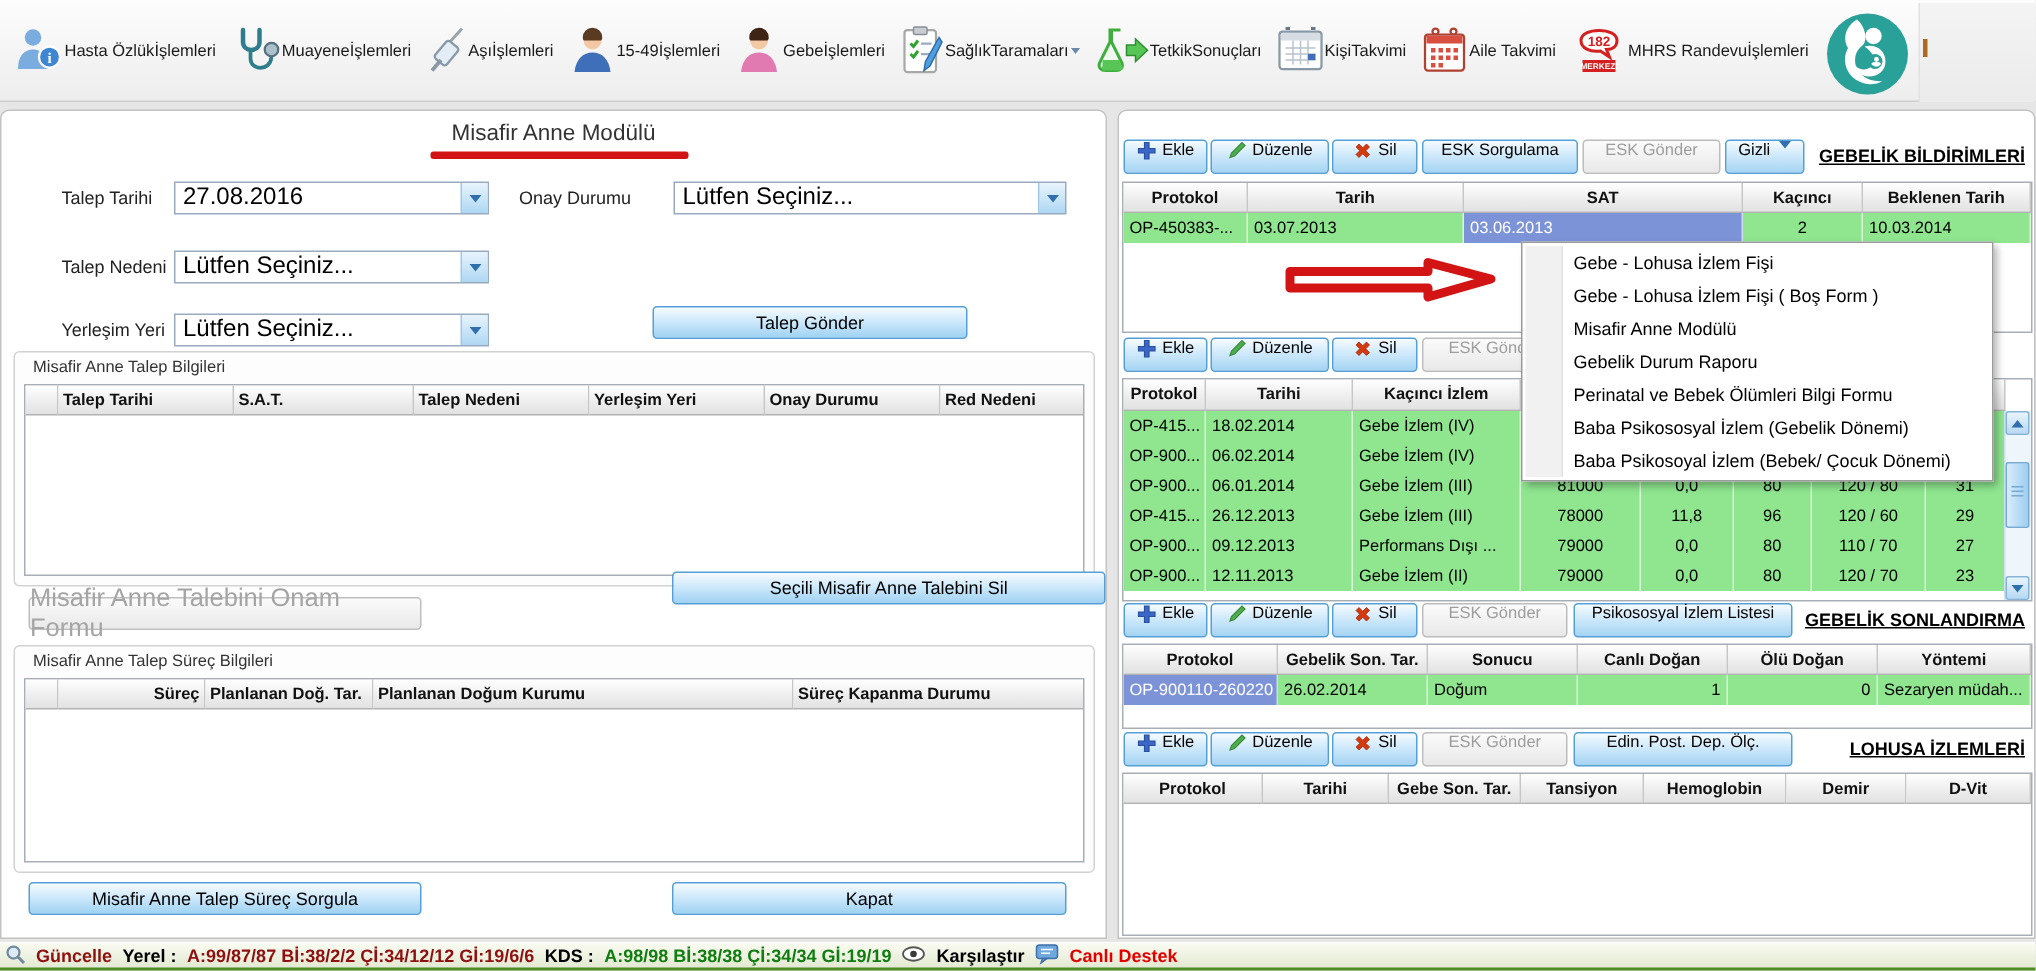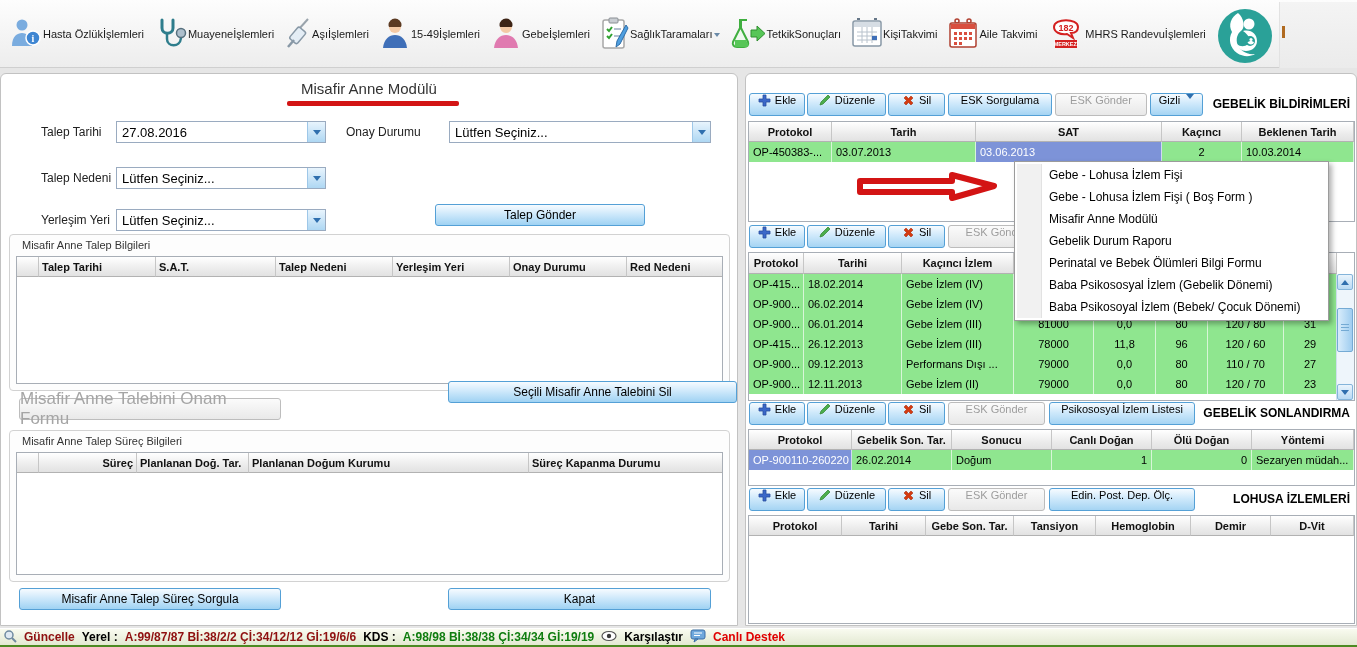--- a/index.html
+++ b/index.html
@@ -22,21 +22,21 @@
   .panel{position:absolute;background:#fff;border:1px solid #c2c2c2;border-radius:6px 6px 0 0;box-sizing:border-box}
   #left-panel{left:0;top:73px;width:738px;height:553px}
   #right-panel{left:745px;top:73px;width:612px;height:553px}
 
   
   #lp-title{position:absolute;left:0;top:6px;width:100%;text-align:center;font-size:15px;color:#333}
   #lp-underline{position:absolute;left:286px;top:27px;width:172px;height:5px;background:#d31414;border-radius:2px}
   .fld-label{position:absolute;font-size:12px;color:#222}
   .combo{position:absolute;height:22px;background:#fff;border:1px solid #9aabc0;box-sizing:border-box;
          display:flex;align-items:center;cursor:pointer}
-  .combo .cval{flex:1;padding:0 5px;font-size:13px;white-space:nowrap;overflow:hidden}
+  .combo .cval{flex:1;padding:0 5px;font-size:16px;white-space:nowrap;overflow:hidden}
   .combo .cbtn{width:17px;height:100%;border-left:1px solid #9ec7e8;
                background:linear-gradient(#e8f4fd,#aed7f3);display:flex;align-items:center;justify-content:center}
   .combo .cbtn i{width:0;height:0;border-left:4px solid transparent;border-right:4px solid transparent;border-top:5px solid #2f6fae}
   .blue-btn{position:absolute;height:22px;box-sizing:border-box;border:1px solid #54a0d6;border-radius:3px;
             background:linear-gradient(#f6fbff,#cfe9fb 45%,#9fd2f3);font-size:12px;
             display:flex;align-items:center;justify-content:center;cursor:pointer}
   .gray-btn{position:absolute;height:22px;box-sizing:border-box;border:1px solid #bdbdbd;border-radius:3px;
             background:linear-gradient(#fbfbfb,#e9e9e9);color:#a5a5a5;font-size:17px;
             display:flex;align-items:center;justify-content:center}
   .groupbox{position:absolute;border:1px solid #d2d2d2;border-radius:4px;box-sizing:border-box;background:#fdfdfd}
@@ -51,21 +51,21 @@
   .grid td{height:20px;padding:0 4px;overflow:hidden;white-space:nowrap;border-right:1px solid rgba(255,255,255,.65)}
   tr.green td{background:#8fe68f}
   td.sel{background:#7d93d8 !important;color:#fff}
   .ct{text-align:center}.rt{text-align:right}
 
   
   .bbtn{position:absolute;height:23px;box-sizing:border-box;border:1px solid #54a0d6;border-radius:3px;
         background:linear-gradient(#f6fbff,#cfe9fb 45%,#a5d4f3);font-size:11px;
         display:flex;align-items:flex-start;justify-content:center;gap:4px;cursor:pointer;padding:0 4px}
   .bbtn.dis{border-color:#bcbcbc;background:linear-gradient(#fbfbfb,#e8e8e8);color:#9d9d9d}
-  .sec-title{position:absolute;right:6px;font-weight:bold;font-size:12px;color:#000;white-space:nowrap}
+  .sec-title{position:absolute;right:6px;font-weight:bold;font-size:12px;text-decoration:underline;color:#000;white-space:nowrap}
   .gz-arrow{display:inline-block;width:0;height:0;border-left:4px solid transparent;border-right:4px solid transparent;border-top:5px solid #2f6fae;margin-left:2px}
 
   
   #vscroll{position:absolute;right:0;top:21px;bottom:0;width:17px;background:#eef5fb;border-left:1px solid #cfe0ee}
   .vs-btn{position:absolute;left:0;width:16px;height:16px;background:linear-gradient(#eaf4fc,#b7d9f3);
           border:1px solid #84b4da;box-sizing:border-box;border-radius:2px;display:flex;align-items:center;justify-content:center}
   .vs-up{top:0}.vs-down{bottom:0}
   .vs-btn i{width:0;height:0;border-left:4px solid transparent;border-right:4px solid transparent}
   .vs-up i{border-bottom:5px solid #2f6fae}
   .vs-down i{border-top:5px solid #2f6fae}

